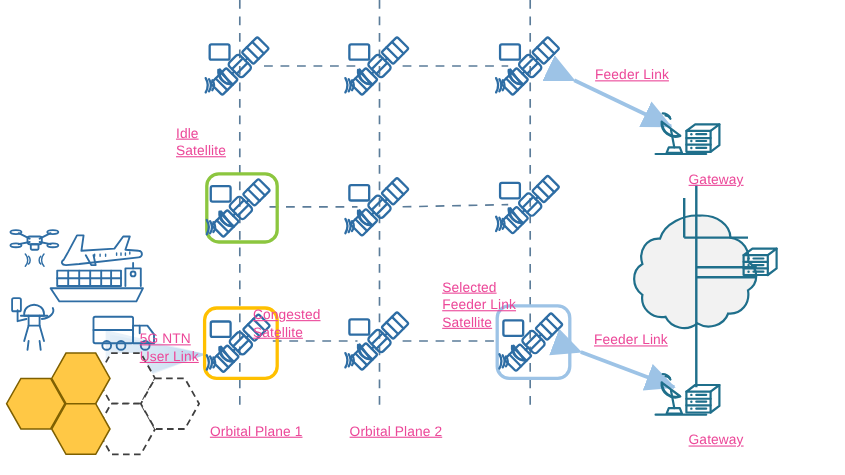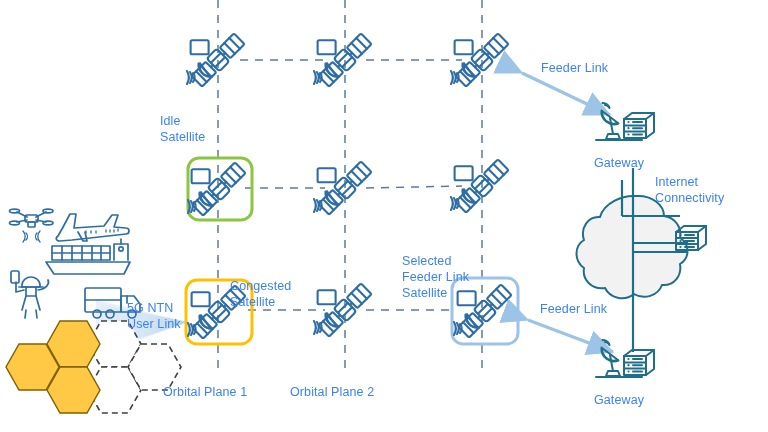--- a/index.html
+++ b/index.html
@@ -1,20 +1,20 @@
 <!DOCTYPE html>
 <html><head>
 <meta charset="utf-8">
 <style>
   html,body{margin:0;padding:0;background:#ffffff;}
   body{width:768px;height:432px;overflow:hidden;font-family:"Liberation Sans",sans-serif;}
   #stage{position:relative;width:768px;height:432px;background:#ffffff;}
   #stage svg.layer{position:absolute;left:0;top:0;width:768px;height:432px;}
-  .lbl{position:absolute;color:#3b82f6;font-size:12.5px;line-height:16px;font-family:"Liberation Sans",sans-serif;white-space:pre-line;letter-spacing:.1px;}
-  .lbl.c{text-align:left;}
+  .lbl{position:absolute;color:#ec4899;font-size:12.5px;line-height:16px;font-family:"Liberation Sans",sans-serif;white-space:pre-line;letter-spacing:.1px;text-decoration:underline;}
+  .lbl.c{text-align:right;}
 </style>
 </head>
 <body>
 
 <div id="stage">
 
 <svg class="layer" viewBox="0 0 768 432">
   <defs>
 
     <g id="sat">
@@ -268,22 +268,20 @@
 User Link</div>
 
 <div class="lbl" style="left:541px;top:60px;width:96px;">Feeder Link</div>
 
 <div class="lbl" style="left:540px;top:301px;width:96px;">Feeder Link</div>
 
 <div class="lbl c" style="left:594px;top:155px;width:82px;">Gateway</div>
 
 <div class="lbl c" style="left:594px;top:392px;width:82px;">Gateway</div>
 
-<div class="lbl" style="left:655px;top:174px;width:110px;">Internet
-Connectivity</div>
 
 
 <div class="lbl c" style="left:163px;top:384px;width:112px;">Orbital Plane 1</div>
 
 <div class="lbl c" style="left:290px;top:384px;width:112px;">Orbital Plane 2</div>
 
 
 </div>
 
 </body></html>

